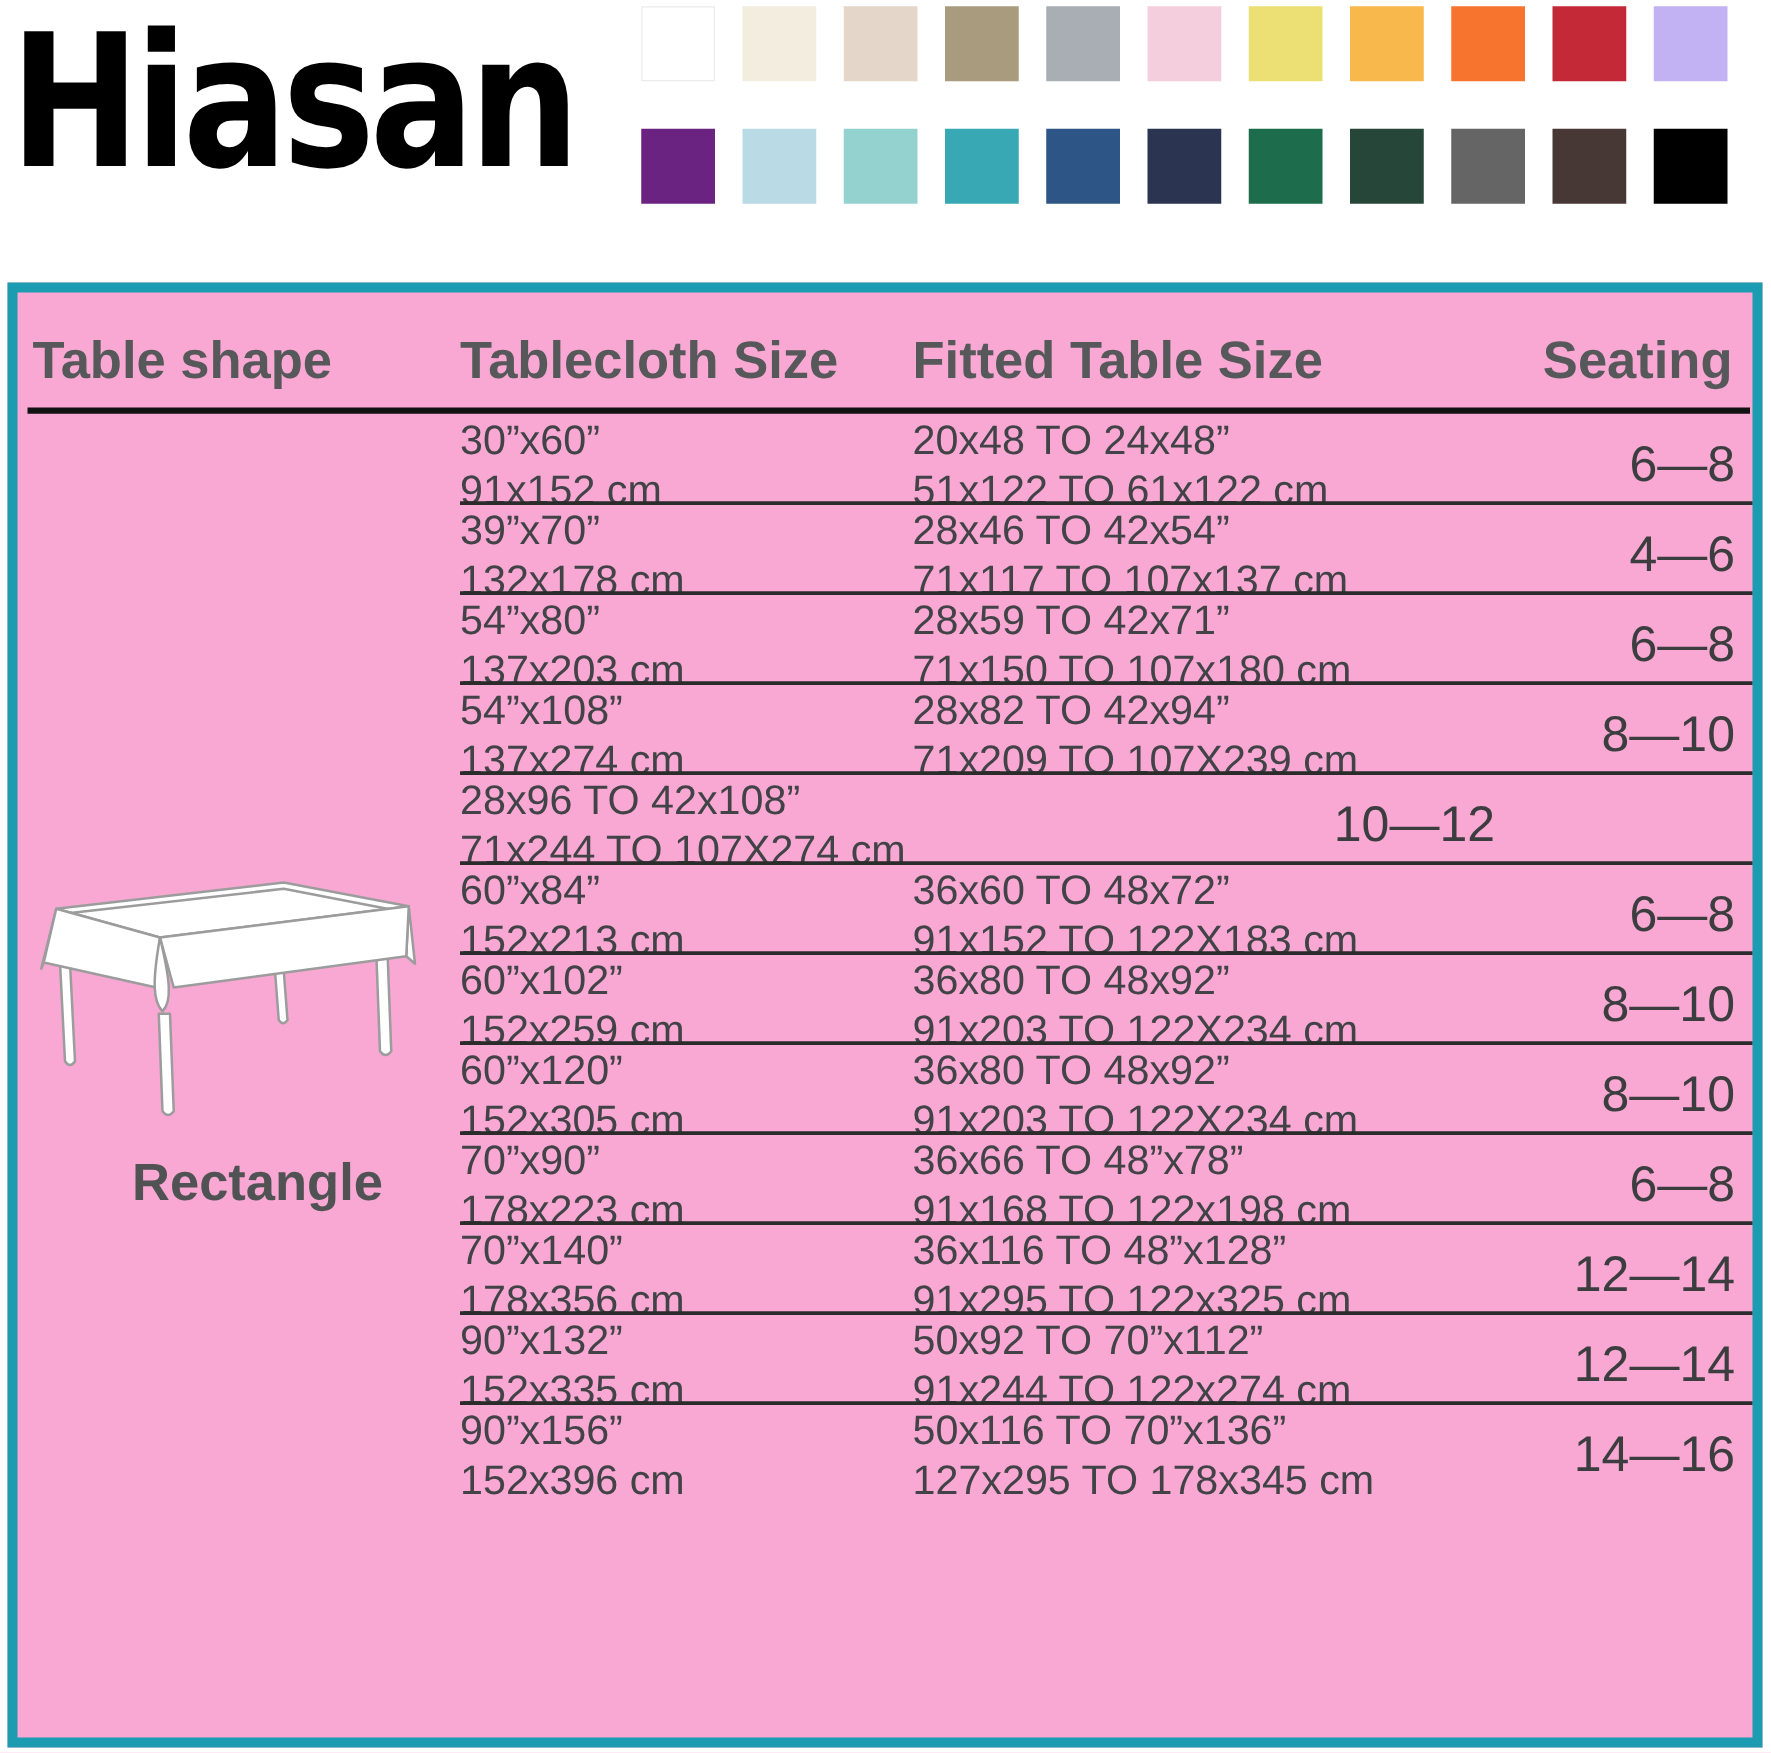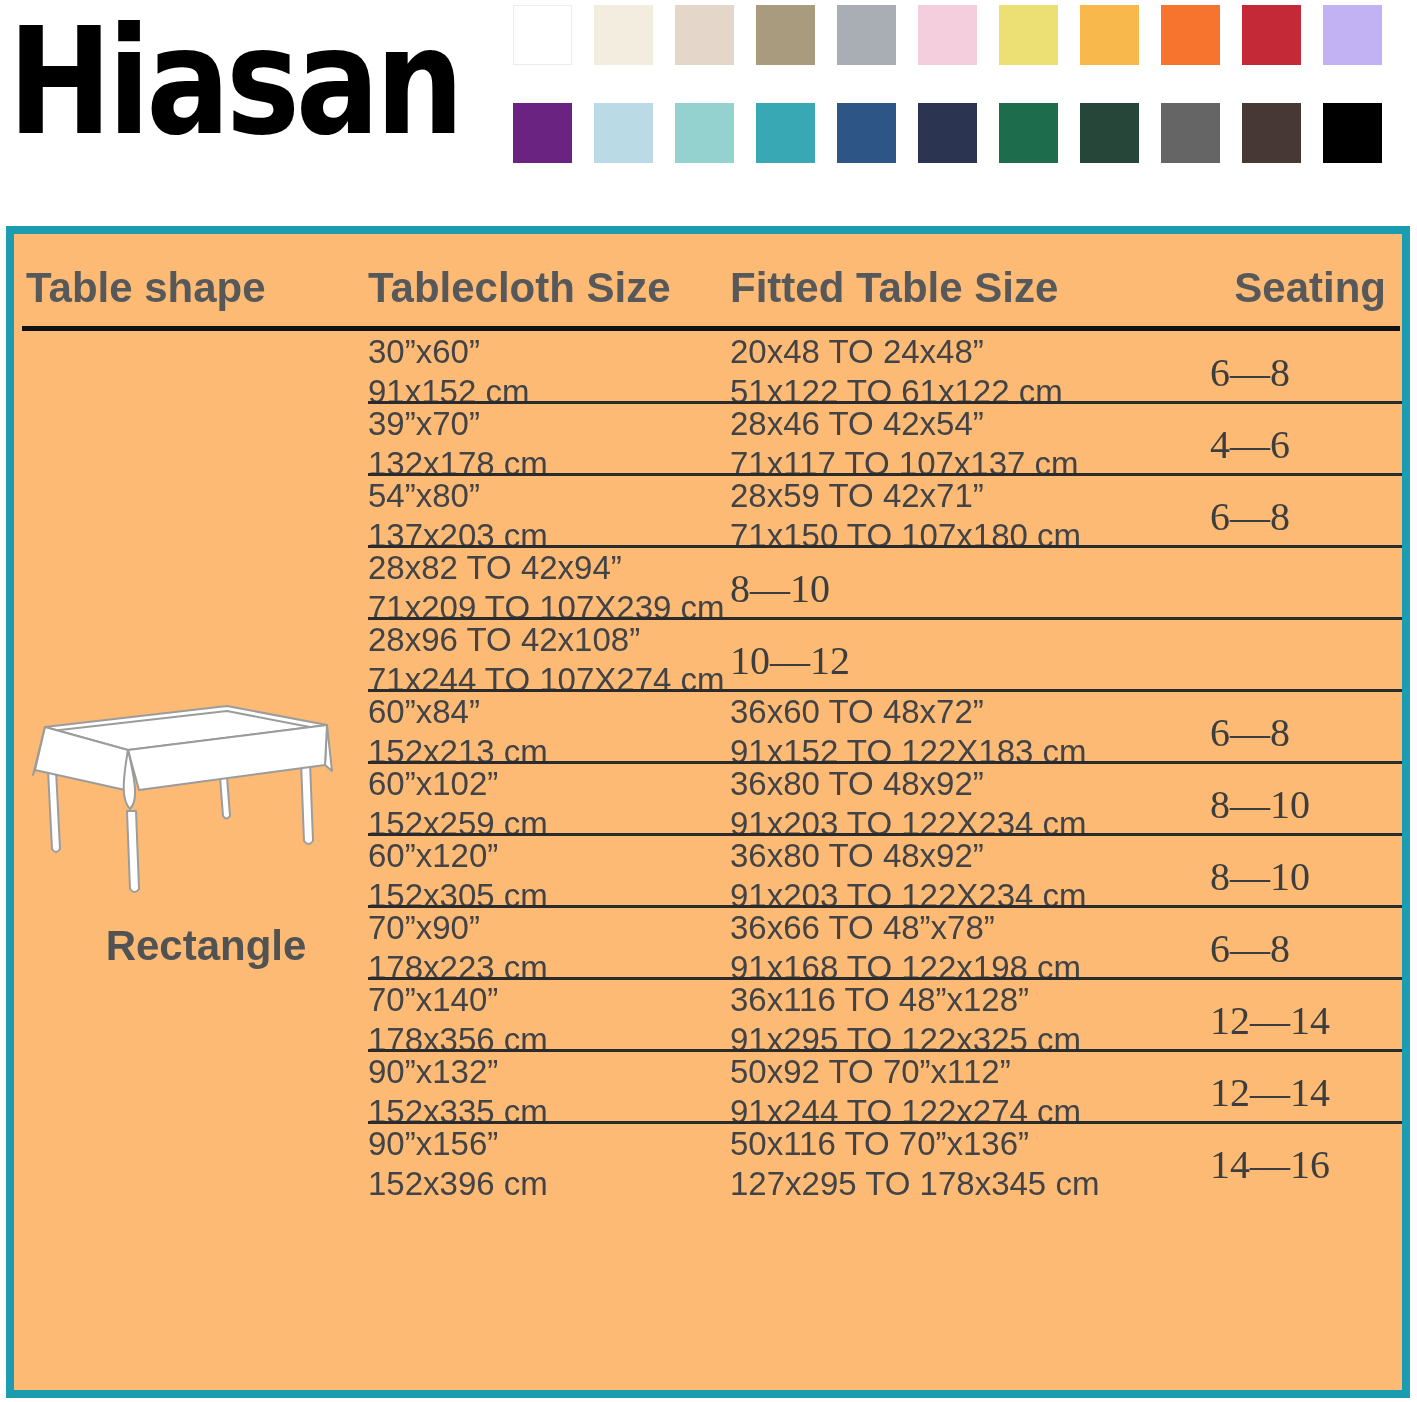--- a/index.html
+++ b/index.html
@@ -13,39 +13,39 @@
 
   
   .swatches{position:absolute;left:513px;top:5px;display:grid;
             grid-template-columns:repeat(11,59px);grid-auto-rows:60px;
             column-gap:22px;row-gap:38px;}
   .sw{width:59px;height:60px;}
   .sw.white{border:1px solid #ececec;box-sizing:border-box;}
 
   
   .chart{position:absolute;left:6px;top:226px;width:1388px;height:1156px;
-         border:8px solid #1b9cb1;background:#fdba74;}
+         border:8px solid #1b9cb1;background:#f9a8d4;}
 
   .hdr{position:absolute;top:30px;font-size:42px;font-weight:bold;color:#57585a;
        white-space:nowrap;}
   .hdr.shape{left:12px;}
   .hdr.tcloth{left:354px;}
   .hdr.fitted{left:716px;}
   .hdr.seating{right:16px;}
   .hdr-line{position:absolute;left:8px;right:2px;top:92px;height:5px;background:#121212;}
 
   
   .rows{position:absolute;left:0;right:0;top:98px;}
   .row{position:relative;height:72px;padding-left:354px;display:grid;
        grid-template-columns:362px 480px 1fr;align-items:center;}
   .row:not(:last-child)::after{content:"";position:absolute;left:354px;right:0;
        bottom:0;height:3px;background:#2b2b2b;}
   .ln{font-size:33px;line-height:40px;color:#424346;white-space:nowrap;}
-  .seat{font-size:40px;color:#3c3d3f;text-align:left;padding-right:14px;
-        white-space:nowrap;font-family:Liberation Serif, serif;}
+  .seat{font-size:40px;color:#3c3d3f;text-align:right;padding-right:14px;
+        white-space:nowrap;}
 
   
   .fig{position:absolute;left:10px;top:455px;}
   .shape-label{position:absolute;left:0;top:688px;width:344px;text-align:center;
                font-size:42px;font-weight:bold;color:#515254;margin-left:20px;}
 </style>
 </head>
 <body>
 
 <div class="logo">Hiasan</div>
@@ -111,20 +111,24 @@
           <div class="ln">137x203 cm</div>
         </div>
       <div class="cell">
           <div class="ln">28x59 TO 42x71”</div>
           <div class="ln">71x150 TO 107x180 cm</div>
         </div>
       <div class="seat">6—8</div>
     </div>
     <div class="row">
       <div class="cell">
+          <div class="ln">54”x108”</div>
+          <div class="ln">137x274 cm</div>
+        </div>
+      <div class="cell">
           <div class="ln">28x82 TO 42x94”</div>
           <div class="ln">71x209 TO 107X239 cm</div>
         </div>
       <div class="seat">8—10</div>
     </div>
     <div class="row">
       <div class="cell">
           <div class="ln">28x96 TO 42x108”</div>
           <div class="ln">71x244 TO 107X274 cm</div>
         </div>

